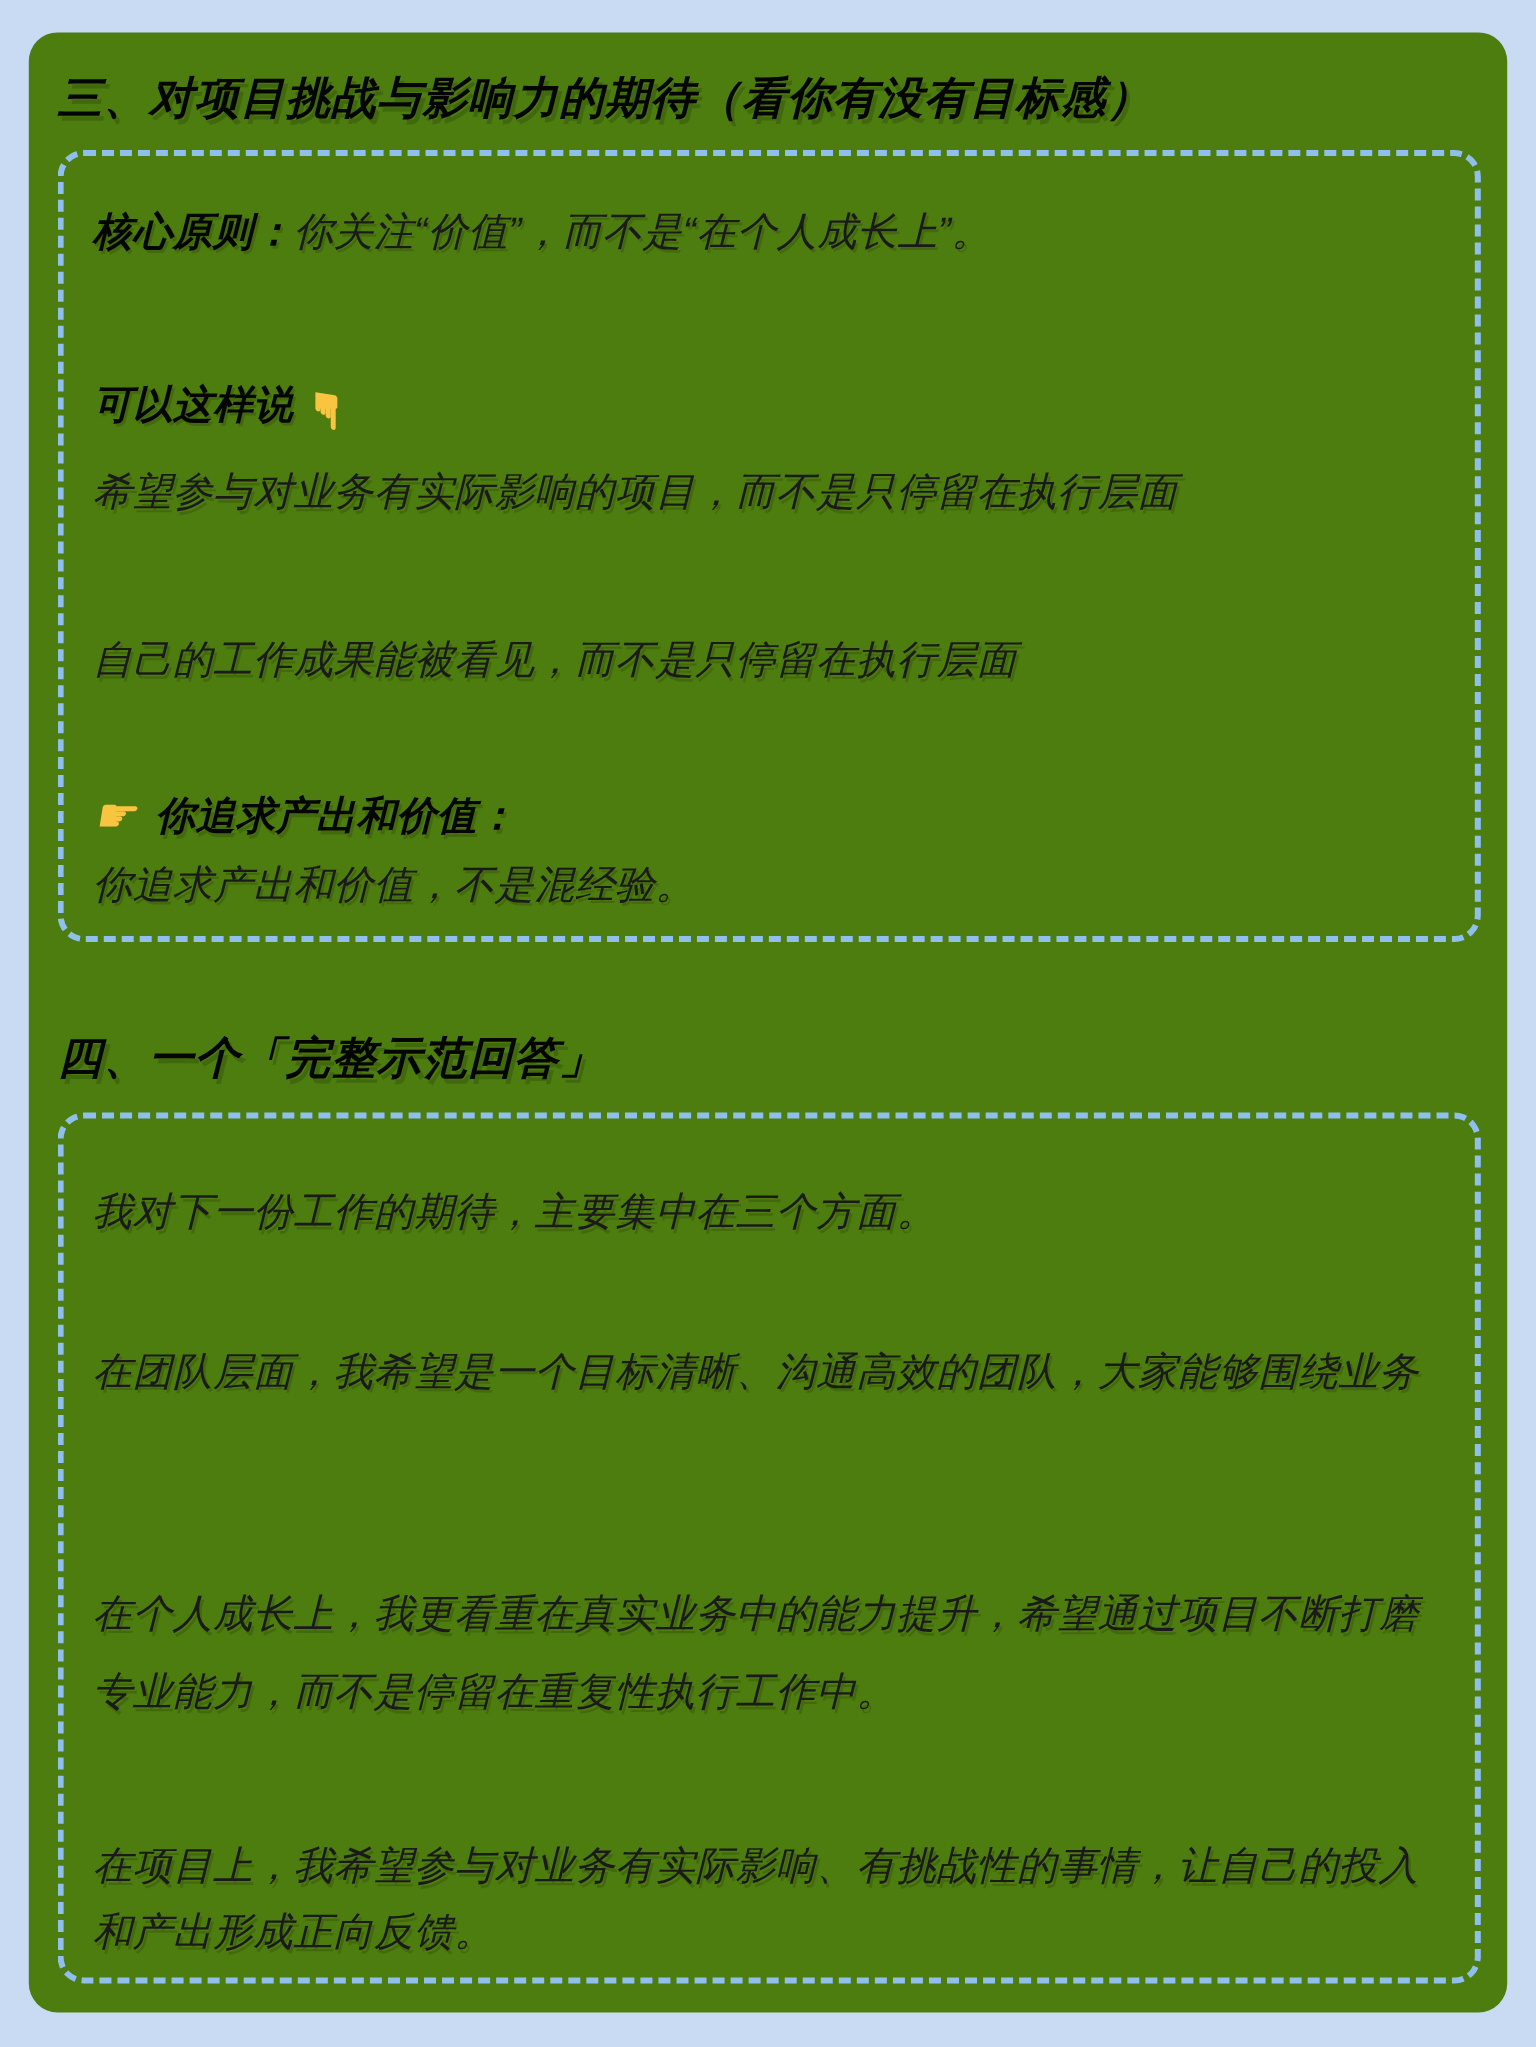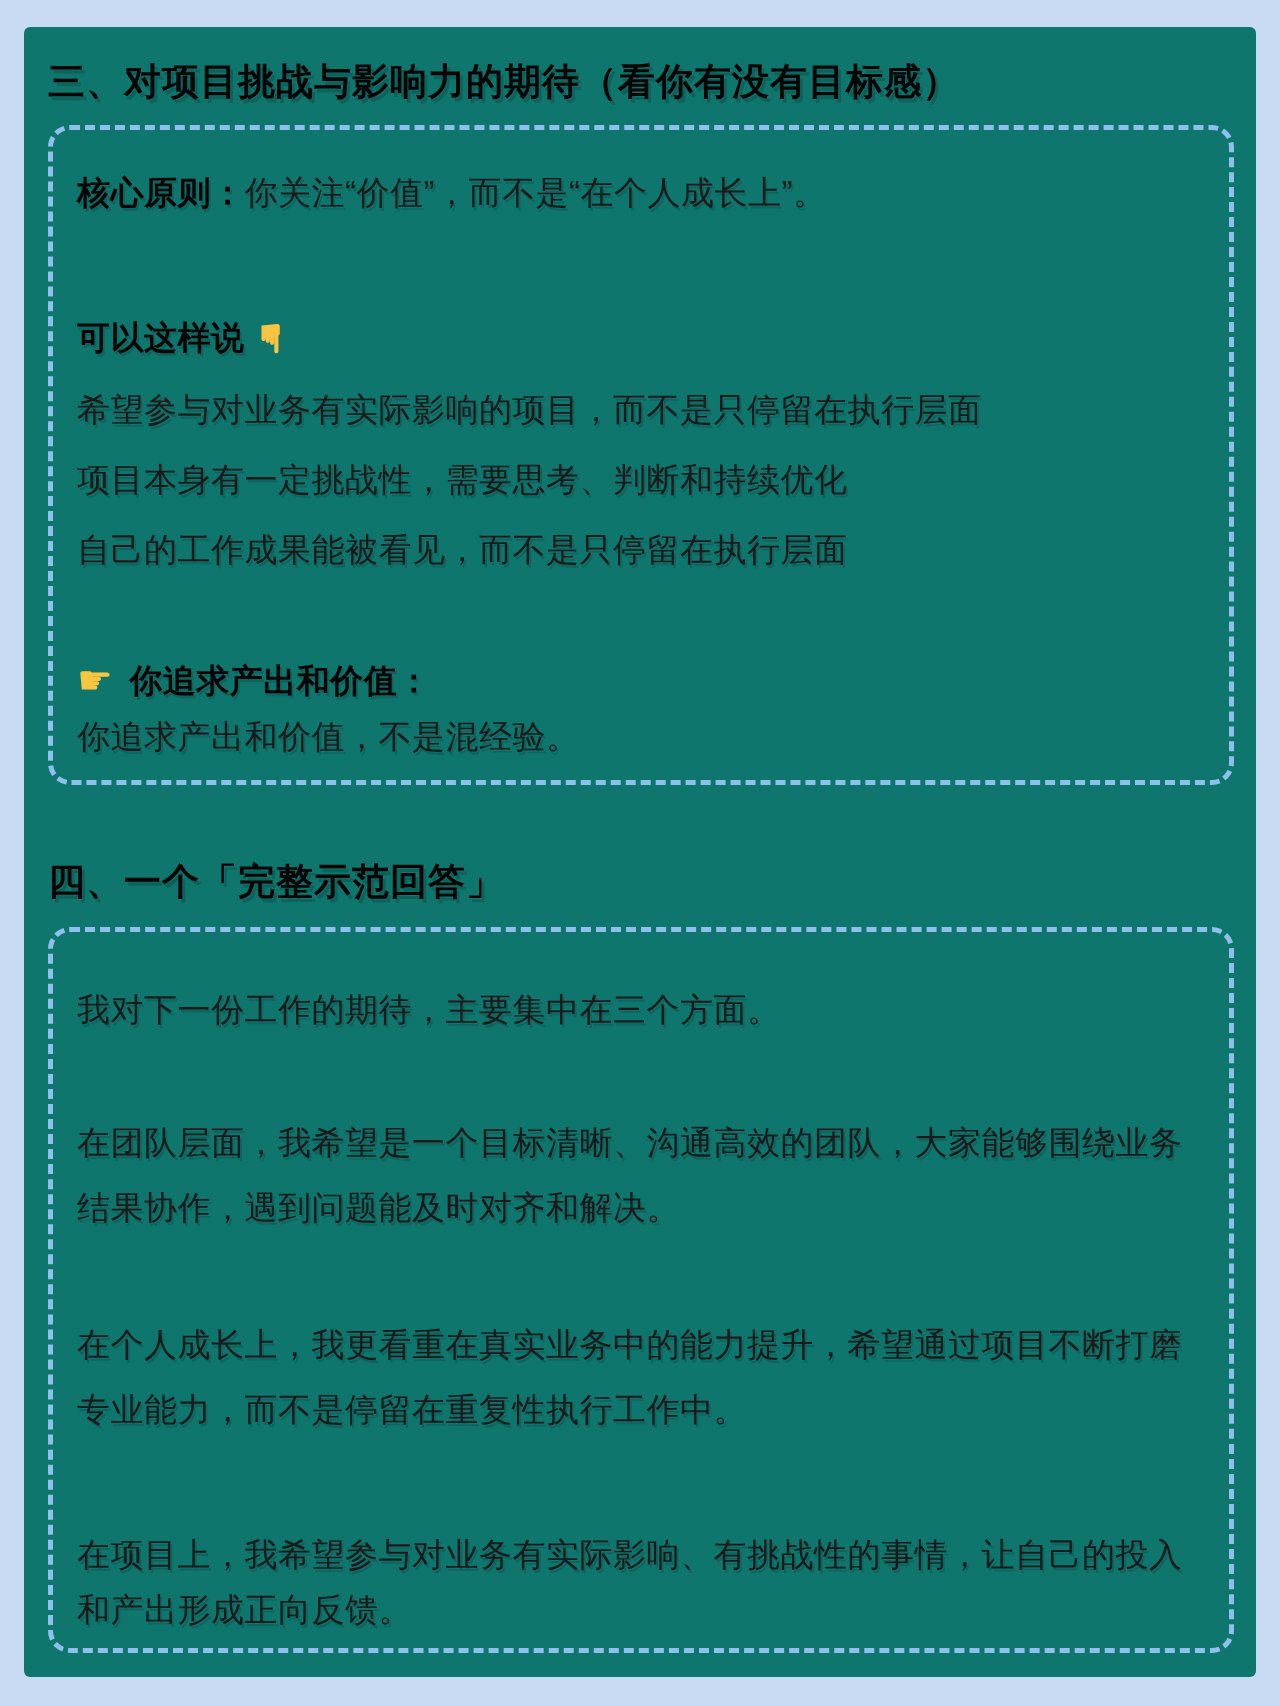--- a/index.html
+++ b/index.html
@@ -6,22 +6,23 @@
   body{
     width:1280px;height:1706px;
     background:#C8DBF2;
     font-family:"Liberation Sans", sans-serif;
     position:relative;
     overflow:hidden;
   }
   .card{
     position:absolute;left:24px;top:27px;
     width:1232px;height:1650px;
-    background:#0f766e;
-    border-radius:6px;
+    background:#4d7c0f;
+    border-radius:24px;
+    font-style:italic;
   }
   .h{
     position:absolute;left:24px;
     font-size:37px;font-weight:900;color:#050505;
     white-space:nowrap;letter-spacing:1px;
     text-shadow:3px 4px 0 rgba(0,0,0,0.16);
     margin:0;
   }
   .dashed-box{
     position:absolute;left:24px;width:1186px;
@@ -64,38 +65,36 @@
 
     <div class="line" style="top:43px">
       <span class="b">核心原则：</span><span>你关注“价值”，而不是“在个人成长上”。</span>
     </div>
 
     <div class="line" style="top:185px">
       <span class="b">可以这样说</span><span class="emoji down">☛</span>
     </div>
 
     <div class="line" style="top:260px">希望参与对业务有实际影响的项目，而不是只停留在执行层面</div>
-    <div class="line" style="top:330px">项目本身有一定挑战性，需要思考、判断和持续优化</div>
     <div class="line" style="top:400px">自己的工作成果能被看见，而不是只停留在执行层面</div>
 
     <div class="line" style="top:528px">
       <span class="emoji right">☛</span><span class="b">你追求产出和价值：</span>
     </div>
 
     <div class="line" style="top:587px">你追求产出和价值，不是混经验。</div>
   </div>
 
   <h1 class="h" style="top:830px">四、一个「完整示范回答」</h1>
 
   <div class="dashed-box" style="top:900px;height:726px">
 
     <div class="line" style="top:58px">我对下一份工作的期待，主要集中在三个方面。</div>
 
     <div class="line" style="top:191px">在团队层面，我希望是一个目标清晰、沟通高效的团队，大家能够围绕业务</div>
-    <div class="line" style="top:256px">结果协作，遇到问题能及时对齐和解决。</div>
 
     <div class="line" style="top:393px">在个人成长上，我更看重在真实业务中的能力提升，希望通过项目不断打磨</div>
     <div class="line" style="top:458px">专业能力，而不是停留在重复性执行工作中。</div>
 
     <div class="line" style="top:603px">在项目上，我希望参与对业务有实际影响、有挑战性的事情，让自己的投入</div>
     <div class="line" style="top:658px">和产出形成正向反馈。</div>
   </div>
 
 </div>
 

